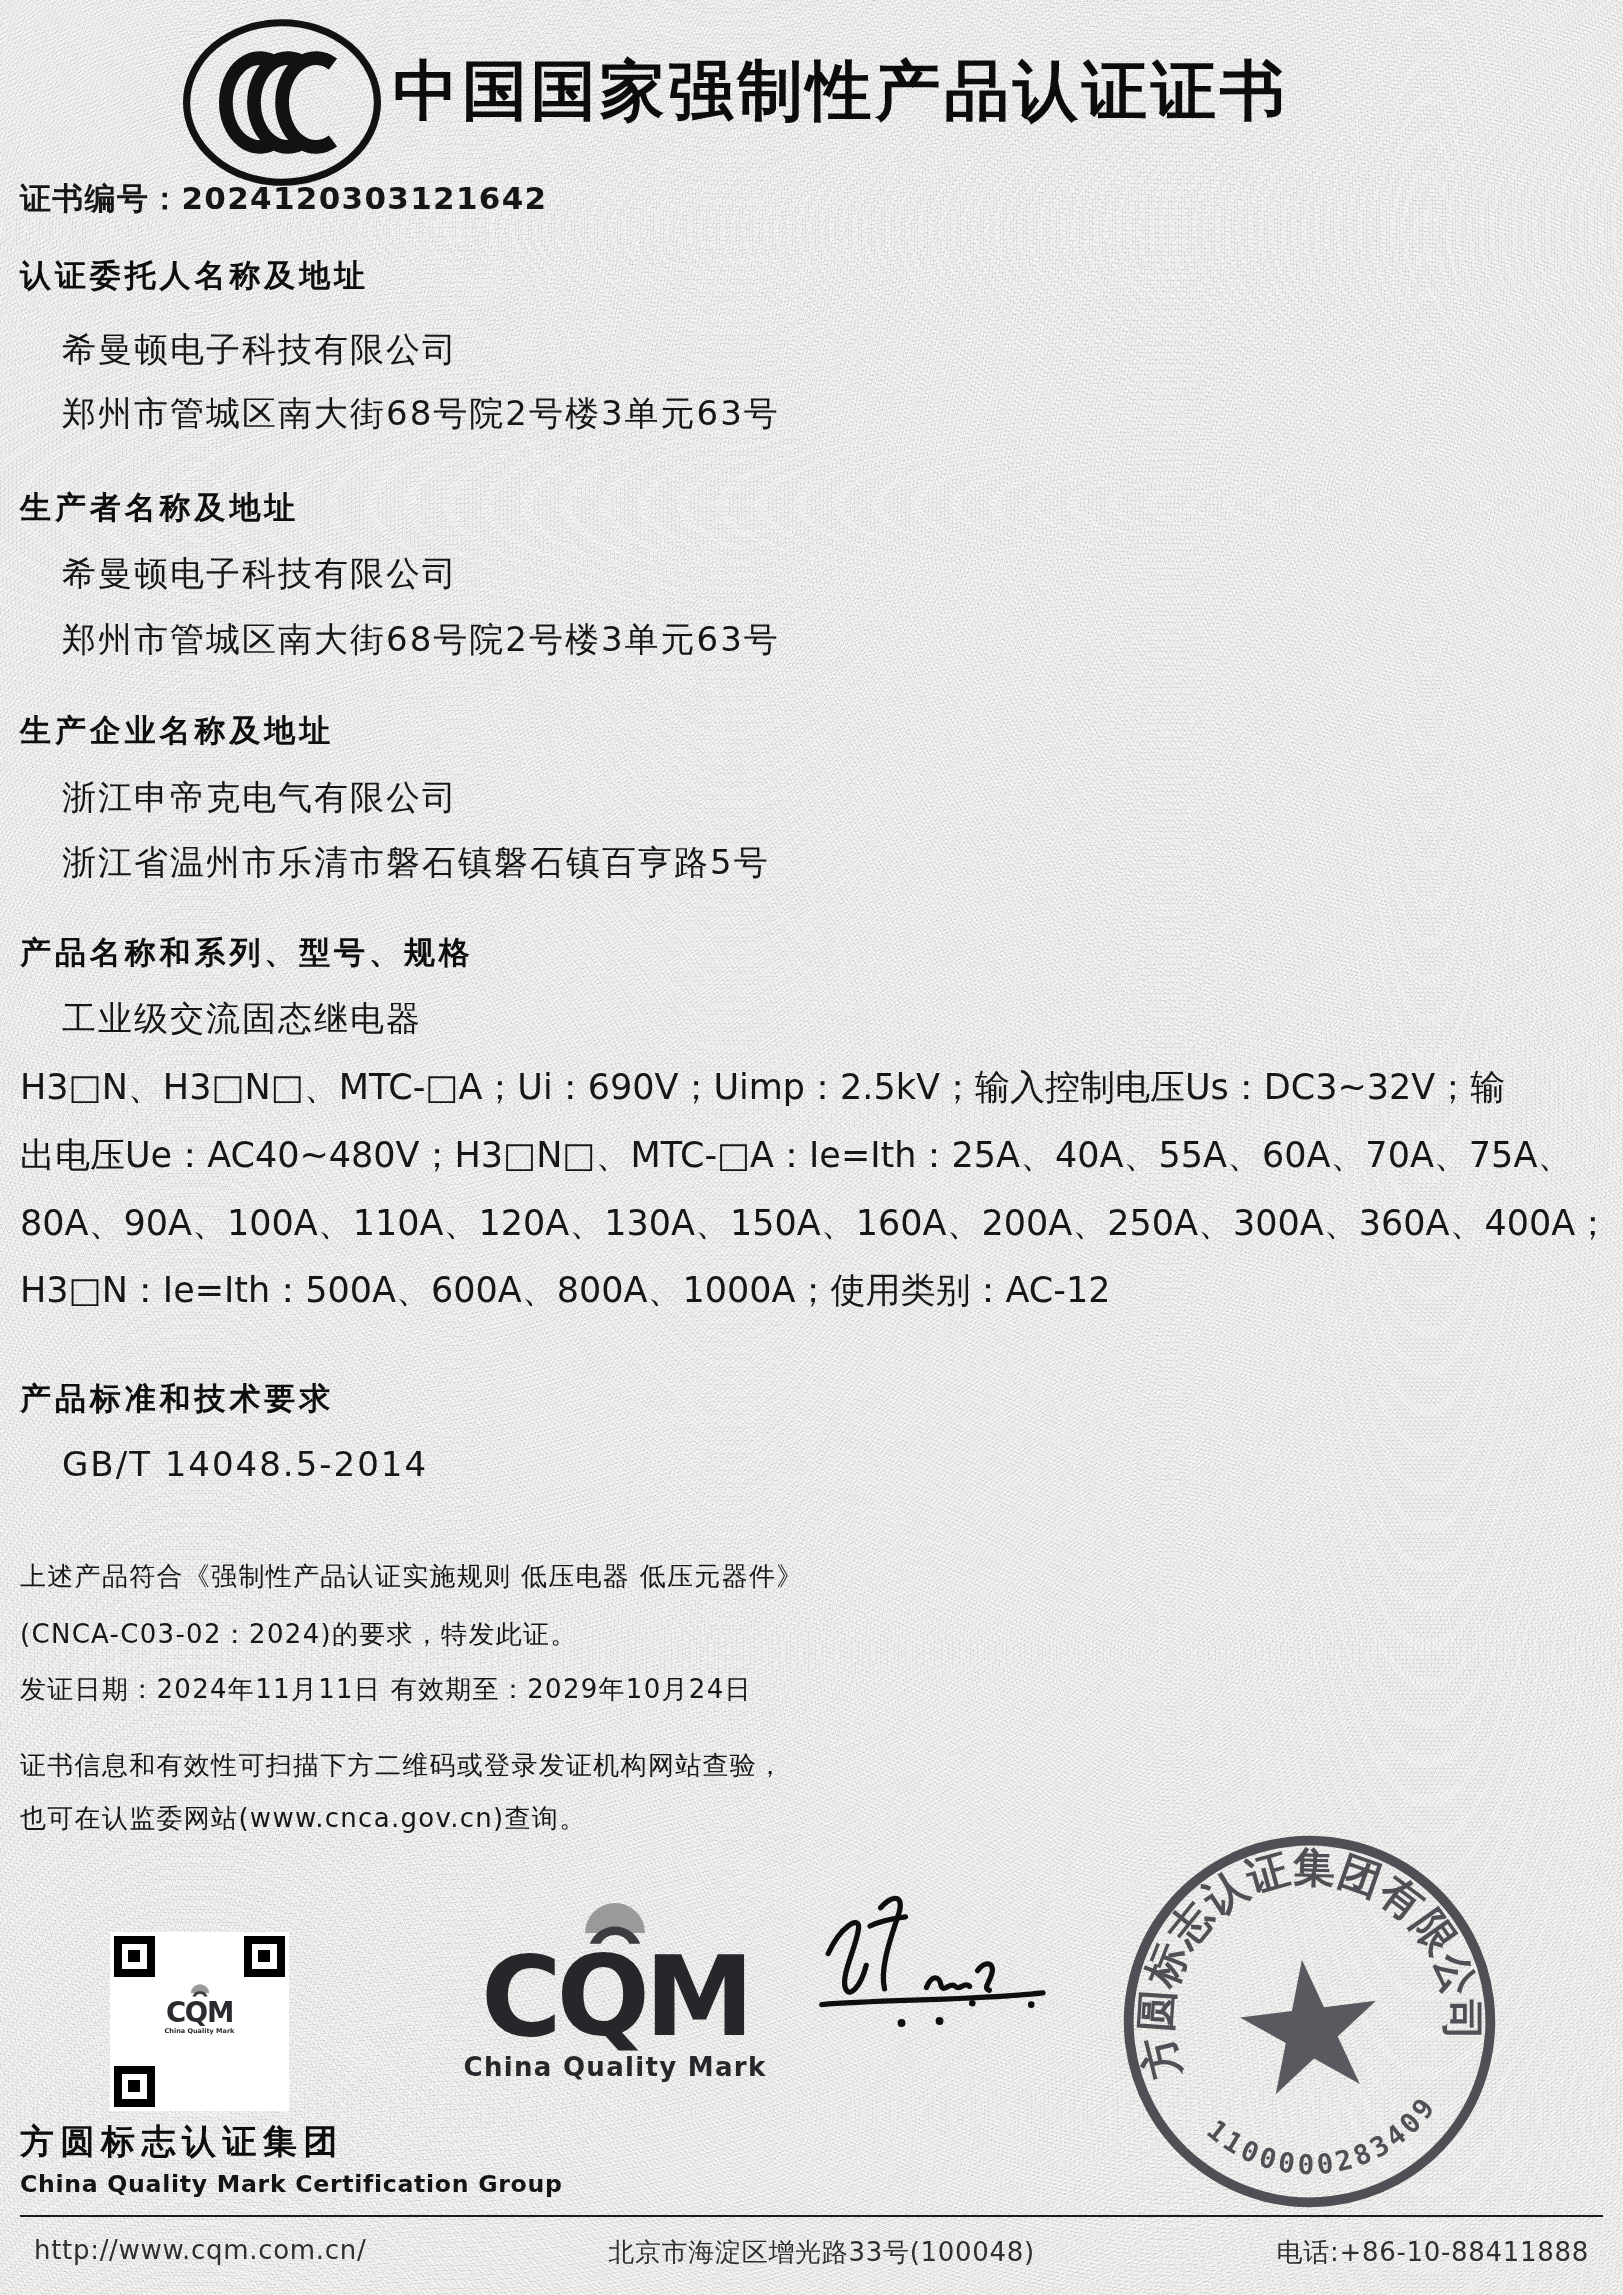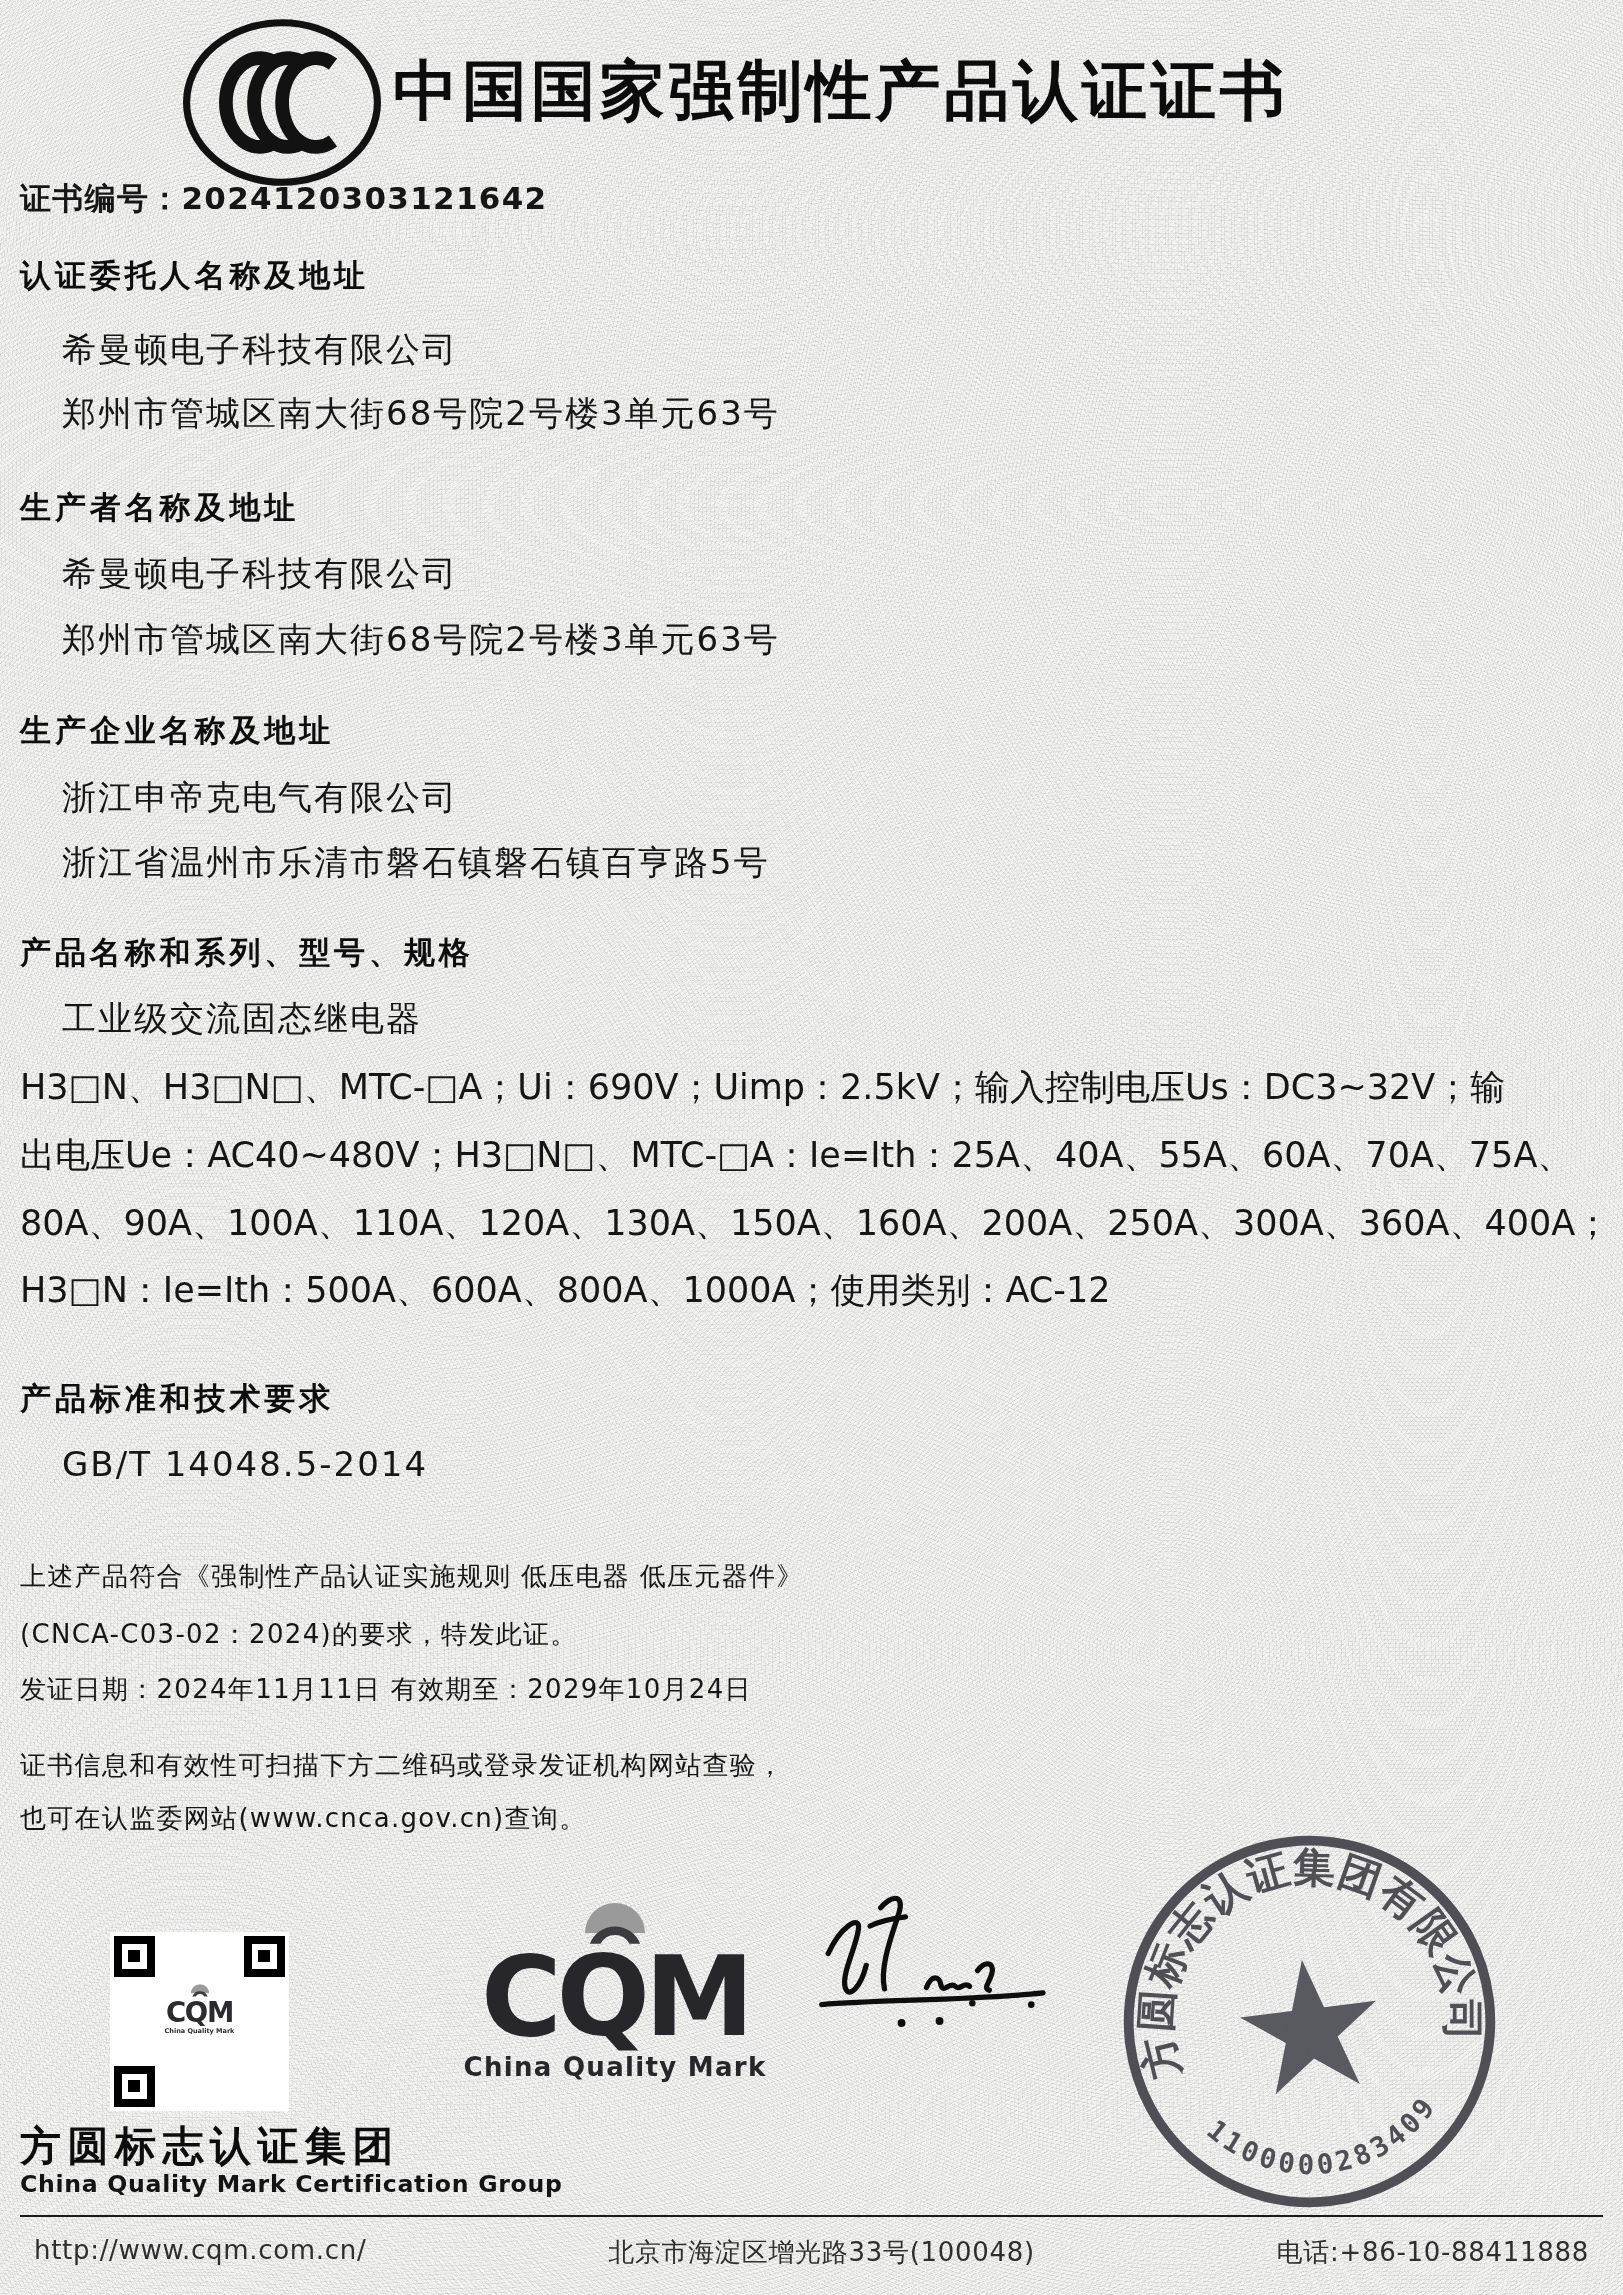--- a/index.html
+++ b/index.html
@@ -35,21 +35,21 @@
   .finder::after { content:""; position:absolute; left:5.9px; top:5.9px; width:11.8px; height:11.8px; background:#000; }
   #qr-label { position:absolute; left:50%; top:50%; transform:translate(-50%,-50%);
               width:73px; height:88px; background:#fff; text-align:center; padding-top:6.5px; }
   #qr-label .acr { font-size:27.5px; font-weight:bold; color:#2b2b30; letter-spacing:-1.3px; line-height:1.0; }
   #qr-label .tag { font-size:6.5px; font-weight:bold; color:#2b2b30; }
   
   #cqm { position:absolute; left:458px; top:1903px; width:314px; text-align:center; }
   #cqm .acr { font-size:110px; font-weight:bold; color:#26262b; letter-spacing:-5.2px; line-height:0.92; }
   #cqm .tag { font-size:26px; font-weight:bold; color:#26262b; letter-spacing:1.3px; margin-top:3.9px; }
   
-  #org-cn { top:2119px; right:118px; left:0; width:auto; font-size:41px; font-weight:bold; letter-spacing:6.5px; color:#0d0d0d; }
+  #org-cn { top:2119px; right:118px; left:0; width:auto; font-size:34px; font-weight:bold; letter-spacing:6.5px; color:#0d0d0d; }
   #org-en { top:2170px; right:118px; left:0; width:auto; font-size:23.6px; font-weight:bold; letter-spacing:0.7px; color:#141414; }
   #sig { position:absolute; left:802px; top:1888px; }
   #seal { position:absolute; left:1113px; top:1825px; transform:rotate(-7deg); opacity:.9; }
   #footer-rule { position:absolute; left:19.6px; right:19.6px; top:2215px; border-top:2px solid #1a1a1a; }
   #footer { position:absolute; left:0; right:0; top:2235px; display:flex; justify-content:space-between;
             padding:0 34px; font-size:26px; color:#2e2e2e; letter-spacing:0.7px; }
 </style>
 </head>
 <body>
 

